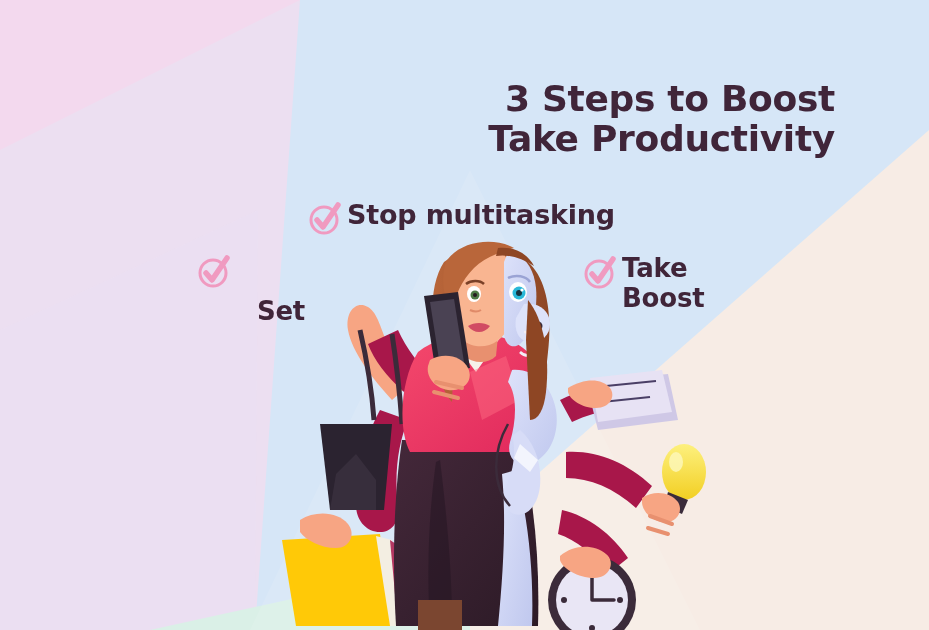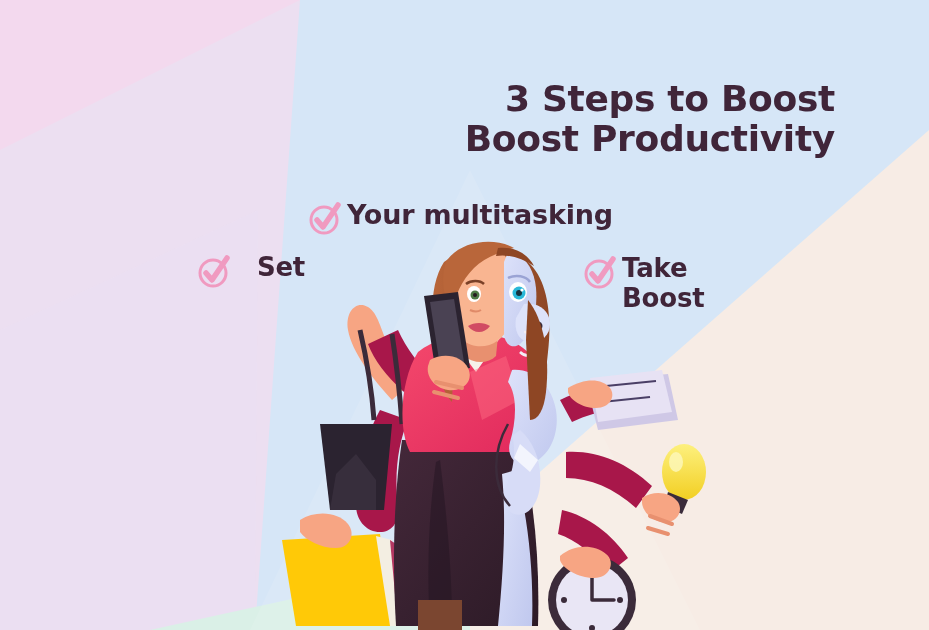--- a/index.html
+++ b/index.html
@@ -62,21 +62,21 @@
     font-weight: 800;
     font-size: 26px;
     line-height: 1.14;
     letter-spacing: -0.2px;
   }
   .tip .tip-text .ln { display: block; }
 
   #tip-stop       { left: 307px; top: 200px; }
   #tip-stop .tip-text { font-size: 27px; }
   #tip-goals      { left: 196px; top: 253px; }
-  #tip-goals .tip-text { text-align: center; width: 90px; }
+  #tip-goals .tip-text { text-align: center; width: 90px; margin-top: 44px; }
   #tip-breaks     { left: 582px; top: 254px; }
   #tip-breaks .tip-text { text-align: left; }
 
   
   #illustration {
     position: absolute;
     left: 0;
     top: 0;
     width: 929px;
     height: 630px;
@@ -261,30 +261,30 @@
       <path d="M430,302 L454,299 L464,362 L440,366 Z" fill="#4a4253"></path>
       <path d="M430,360 C444,352 462,356 468,368 C474,380 464,392 448,390
              C434,388 426,376 428,366 Z" fill="#f7a583"></path>
       <path d="M436,382 L462,388 M434,392 L458,398" stroke="#e8906f" stroke-width="4" stroke-linecap="round"></path>
     </g>
 
   </svg>
 
   <h1 class="headline">
     <span class="ln">3 Steps to Boost</span>
-    <span class="ln">Boost Productivity</span>
+    <span class="ln">Take Productivity</span>
   </h1>
 
   <div class="tip" id="tip-stop">
     <svg class="check-mark" width="36" height="36" viewBox="0 0 36 36">
       <circle cx="17" cy="19" r="13" fill="none" stroke="#f09ac0" stroke-width="3"></circle>
       <path d="M10,19 L16,26 L31,4" fill="none" stroke="#f09ac0" stroke-width="5.5" stroke-linecap="round" stroke-linejoin="round"></path>
     </svg>
     <div class="tip-text">
-      <span class="ln">Your multitasking</span>
+      <span class="ln">Stop multitasking</span>
     </div>
   </div>
 
   <div class="tip" id="tip-goals">
     <svg class="check-mark" width="36" height="36" viewBox="0 0 36 36">
       <circle cx="17" cy="19" r="13" fill="none" stroke="#f09ac0" stroke-width="3"></circle>
       <path d="M10,19 L16,26 L31,4" fill="none" stroke="#f09ac0" stroke-width="5.5" stroke-linecap="round" stroke-linejoin="round"></path>
     </svg>
     <div class="tip-text">
       <span class="ln">Set</span>

